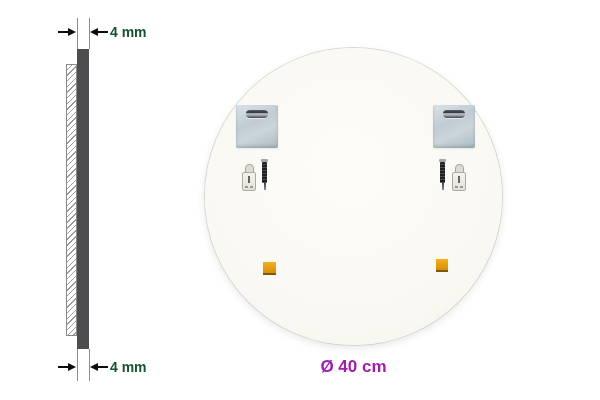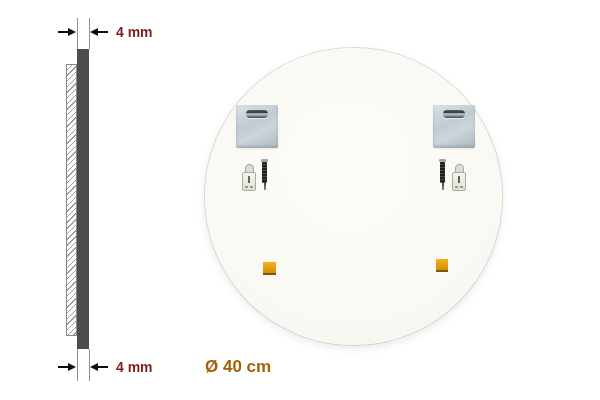--- a/index.html
+++ b/index.html
@@ -16,21 +16,21 @@
   .dim-arrow{position:absolute;height:2px;background:#0d0d0d;}
   .dim-arrow.pt-right::after{content:"";position:absolute;left:100%;top:-3px;width:0;height:0;
       border-left:8px solid #0d0d0d;border-top:4px solid transparent;border-bottom:4px solid transparent;}
   .dim-arrow.pt-left::before{content:"";position:absolute;right:100%;top:-3px;width:0;height:0;
       border-right:8px solid #0d0d0d;border-top:4px solid transparent;border-bottom:4px solid transparent;}
   .ar-tl{left:58px;top:31px;width:10px;}
   .ar-tr{left:98px;top:31px;width:10px;}
   .ar-bl{left:58px;top:366px;width:10px;}
   .ar-br{left:98px;top:366px;width:10px;}
 
-  .dim-label{position:absolute;font-size:14px;font-weight:700;color:#7f1d1d;white-space:nowrap;margin-left:6px;}
+  .dim-label{position:absolute;font-size:14px;font-weight:700;color:#14532d;white-space:nowrap;}
   .lbl-top{left:110px;top:24px;}
   .lbl-bottom{left:110px;top:359px;}
 
   .edge-bar{position:absolute;left:77px;top:49px;width:12px;height:300px;background:#4d4d4f;}
   .hatch{position:absolute;left:66px;top:64px;width:11px;height:272px;box-sizing:border-box;
          border:1px solid #8a8a8a;background:
          repeating-linear-gradient(135deg,#ffffff 0px,#ffffff 3px,#9b9b9b 3px,#9b9b9b 4px);}
 
   
   .mirror-back{position:absolute;left:205px;top:48px;width:297px;height:297px;border-radius:50%;
@@ -65,22 +65,22 @@
   .anchor-slot{position:absolute;left:50%;transform:translateX(-50%);top:3px;width:2px;height:7px;background:#62625c;}
   .anchor-dot{position:absolute;width:3px;height:2px;background:#9a9a92;top:13px;}
   .anchor-dot.d1{left:2px;} .anchor-dot.d2{right:2px;}
 
   .adhesive-pad{position:absolute;width:13px;height:11px;
       background:linear-gradient(180deg,#f2b01e 0%,#e0970b 75%,#d18e09 100%);
       border-bottom:2px solid #7d5907;}
   .pad-left{left:58px;top:214px;}
   .pad-right{left:231px;top:211px;width:12px;}
 
-  .diameter-label{position:absolute;left:205px;top:357px;width:297px;
-      font-size:17px;font-weight:700;color:#a16207;}
+  .diameter-label{position:absolute;left:205px;top:357px;width:297px;text-align:center;
+      font-size:17px;font-weight:700;color:#a21caf;}
 </style>
 </head>
 <body>
 
 <div class="stage">
 
   <div>
     <div class="ext-line ext-t1"></div>
     <div class="ext-line ext-t2"></div>
     <div class="dim-arrow pt-right ar-tl"></div>

